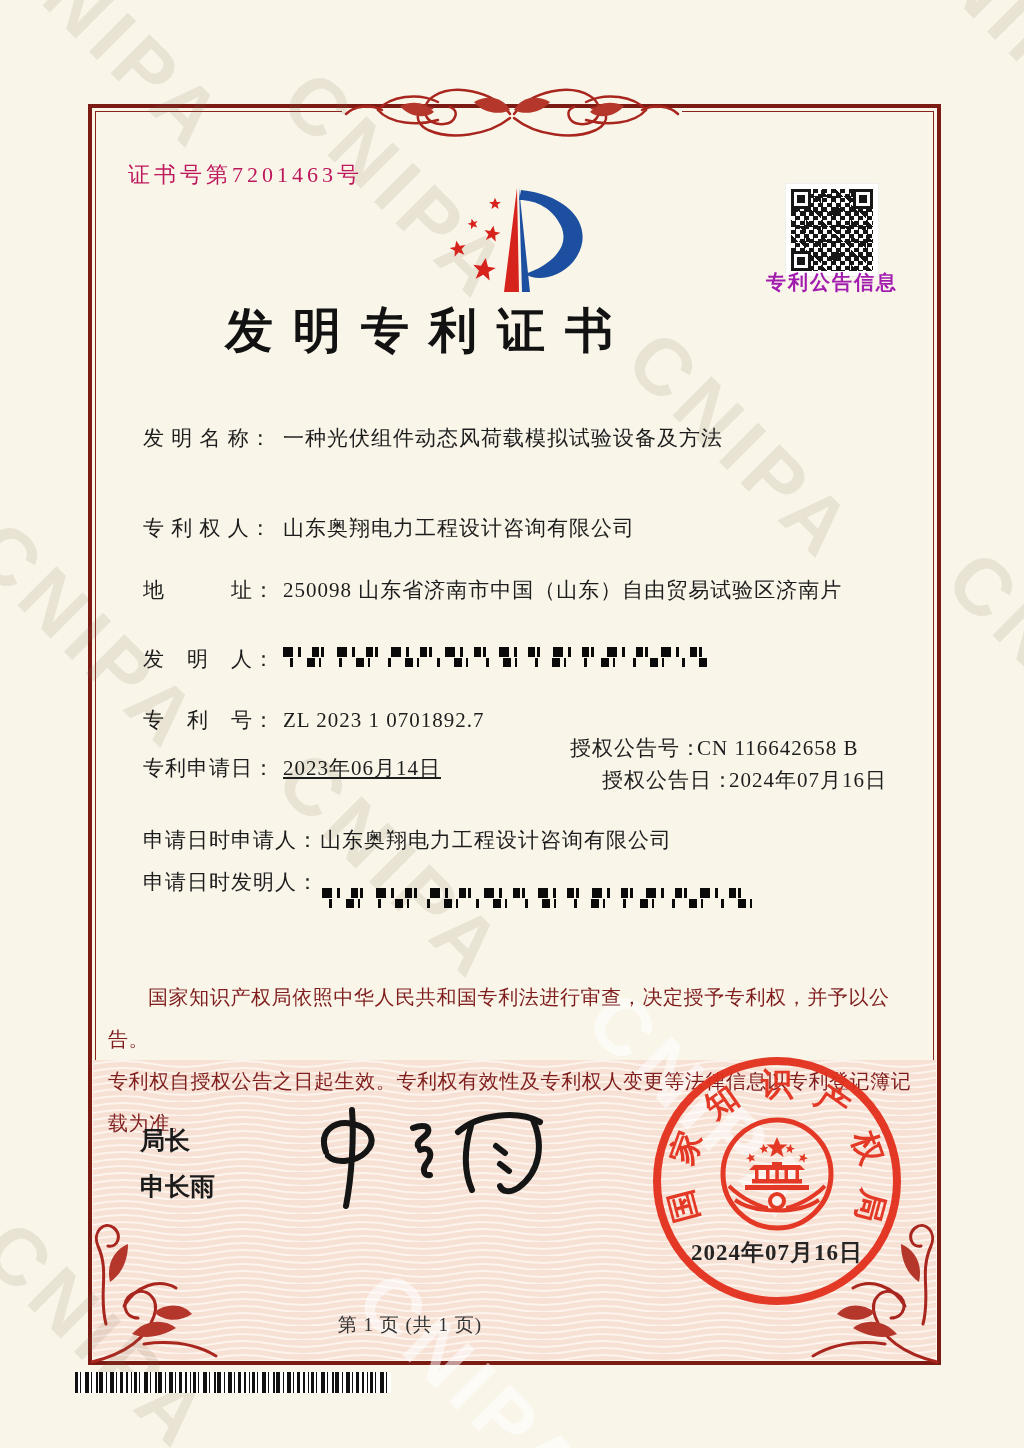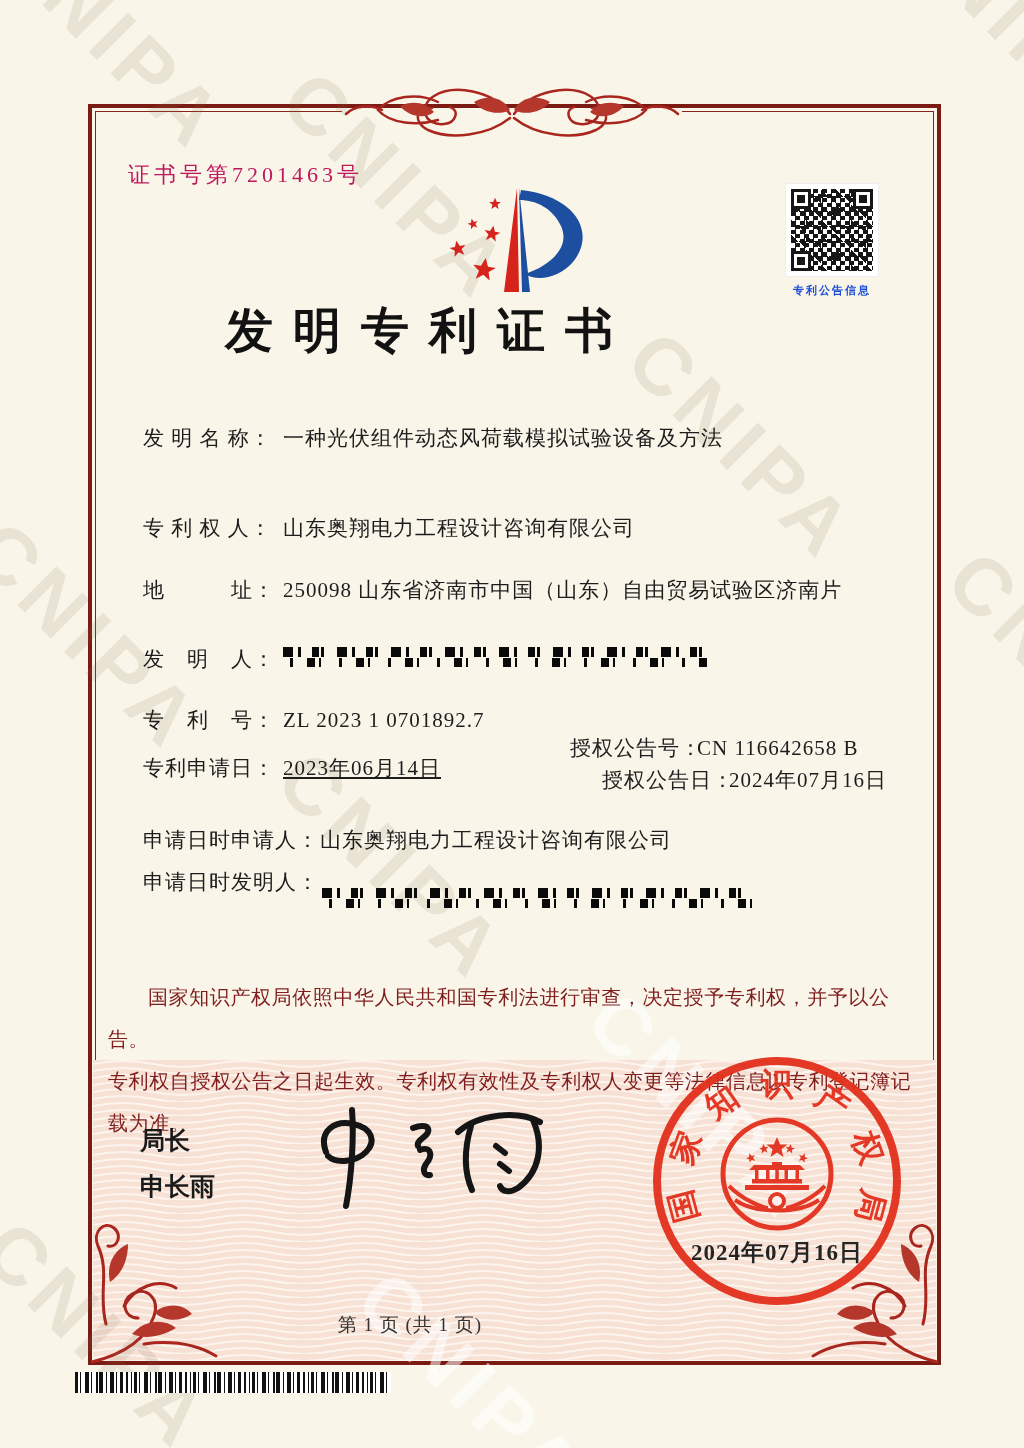--- a/index.html
+++ b/index.html
@@ -23,22 +23,22 @@
          letter-spacing:20px;padding-left:10px;box-sizing:border-box;color:#121212;}
   
   .qr{left:786px;top:184px;width:92px;height:92px;background:#fff;box-shadow:0 0 0 1px #eee;}
   .qr-mod{position:absolute;inset:5px;
      background-image:repeating-conic-gradient(#161616 0% 25%,transparent 0% 50%),
                       repeating-conic-gradient(transparent 0% 25%,#161616 0% 37%,transparent 0% 50%);
      background-size:9px 9px,15px 15px;}
   .finder{position:absolute;width:20px;height:20px;border:3px solid #161616;background:#fff;box-sizing:border-box;}
   .finder::after{content:"";position:absolute;inset:3px;background:#161616;}
   .f-tl{left:5px;top:5px}.f-tr{right:5px;top:5px}.f-bl{left:5px;bottom:5px}
-  .qr-caption{left:760px;top:283px;width:144px;text-align:center;color:#1d4ed8;
-              font-size:11px;letter-spacing:2px;font-weight:600;}
+  .qr-caption{left:760px;top:269px;width:144px;text-align:center;color:#a21caf;
+              font-size:20px;letter-spacing:2px;font-weight:600;}
   
   .row{position:absolute;left:143px;font-size:21px;letter-spacing:1px;color:#1d1d1d;white-space:nowrap;}
   .lbl{display:inline-block;}
   .w140{width:140px;} .w177{width:177px;}
   .wr127{width:127px;display:inline-block;}
   .addr2{position:absolute;left:283px;top:34px;}
   .redact{position:absolute;height:21px;
     background-image:
       repeating-linear-gradient(90deg,#0a0a0a 0 10px,transparent 10px 15px,#0a0a0a 15px 18px,transparent 18px 29px,#0a0a0a 29px 36px,transparent 36px 38px,#0a0a0a 38px 41px,transparent 41px 54px),
       repeating-linear-gradient(90deg,transparent 0 5px,#0a0a0a 5px 8px,transparent 8px 22px,#0a0a0a 22px 30px,transparent 30px 34px,#0a0a0a 34px 36px,transparent 36px 49px);

